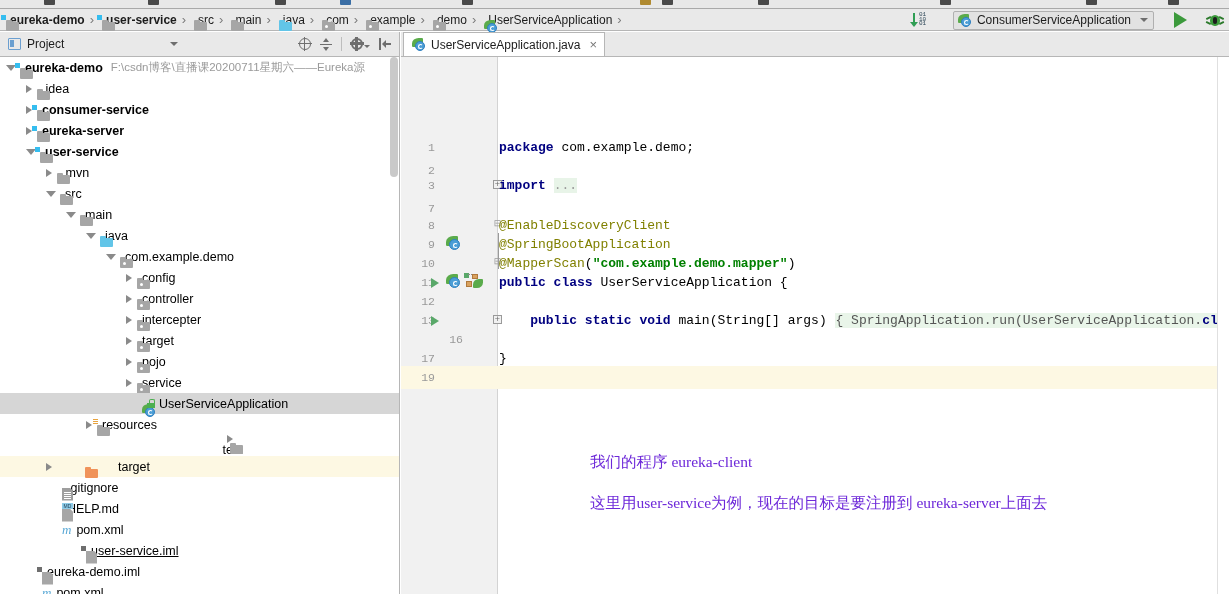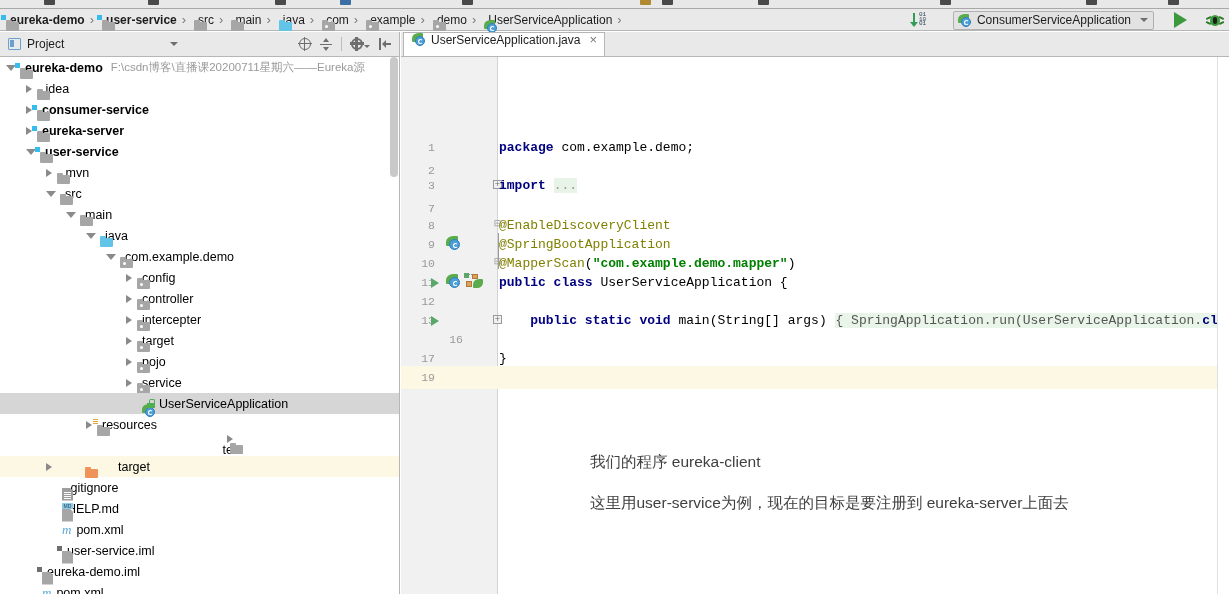--- a/index.html
+++ b/index.html
@@ -172,21 +172,21 @@
     border-right: 4px solid #6e6e6e;
   }
 
   
   .tab-bar {
     position: absolute; top: 32px; left: 401px; width: 828px; height: 25px;
     background: #e9e9e9; border-bottom: 1px solid #b6b6b6;
     display: flex; align-items: flex-end;
   }
   .etab {
-    display: flex; align-items: flex-start; gap: 5px; height: 24px;
+    display: flex; align-items: center; gap: 5px; height: 24px;
     padding: 0 7px 0 8px; background: #ffffff;
     border: 1px solid #b6b6b6; border-bottom: none;
     font-size: 12px; color: #1c1c1c; margin-left: 2px;
   }
   .etab .close {
     color: #777; font-size: 13px; line-height: 1; margin-left: 4px; cursor: pointer;
   }
 
   
   .project-panel {
@@ -346,22 +346,22 @@
     position: absolute; left: 9px; top: 6px; width: 10px; height: 9px;
     background: #5aab4b; border-radius: 60% 10% 60% 10%;
   }
   .bean2-ico .dots {
     position: absolute; left: 4px; top: 1px; width: 6px; height: 1px;
     border-top: 1px dotted #8a8a8a;
   }
 
   
   .annotation {
-    position: absolute; color: #404040;
-    font-family: Liberation Sans, sans-serif; font-size: 15.5px;
+    position: absolute; color: #6d28d9;
+    font-family: Liberation Serif, serif; font-size: 15.5px;
     white-space: nowrap;
   }
 
   
   .ed-scroll {
     position: absolute; right: 0; top: 0; width: 12px; height: 537px;
     background: #ffffff; border-left: 1px solid #e0e0e0;
   }
 
   
@@ -658,21 +658,21 @@
         <div class="tree-row" style="padding-left: 46px;">
           <span class="tw none"></span>
           <span class="tree-ico"><span class="ico-file md"><span class="pg"></span><span class="badge">MD</span></span></span>
           <span class="tree-label">HELP.md</span>
         </div>
         <div class="tree-row" style="padding-left: 46px;">
           <span class="tw none"></span>
           <span class="tree-ico"><span class="ico-maven">m</span></span>
           <span class="tree-label">pom.xml</span>
         </div>
-        <div class="tree-row" style="padding-left: 46px;">
+        <div class="tree-row" style="padding-left: 70px; text-decoration: underline;">
           <span class="tw none"></span>
           <span class="tree-ico"><span class="ico-file iml"><span class="pg"></span></span></span>
           <span class="tree-label">user-service.iml</span>
         </div>
         <div class="tree-row" style="padding-left: 26px;">
           <span class="tw none"></span>
           <span class="tree-ico"><span class="ico-file iml"><span class="pg"></span></span></span>
           <span class="tree-label">eureka-demo.iml</span>
         </div>
         <div class="tree-row" style="padding-left: 26px;">

